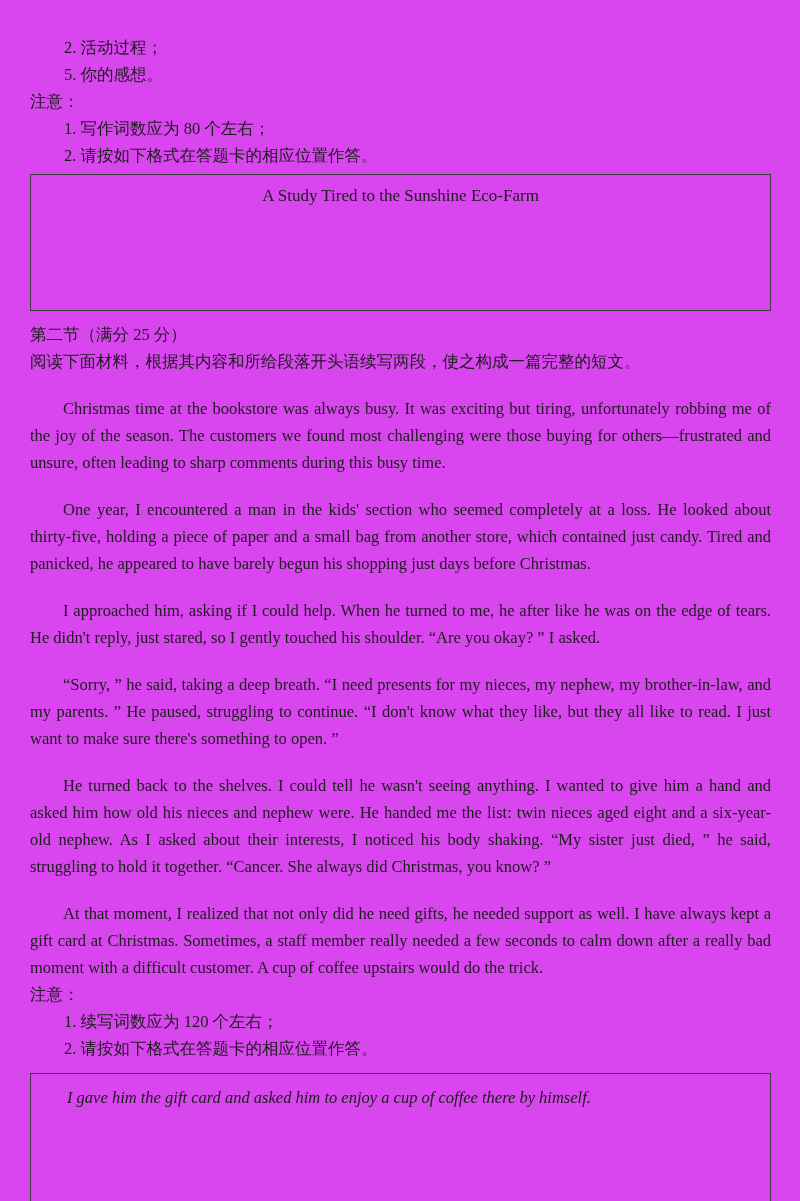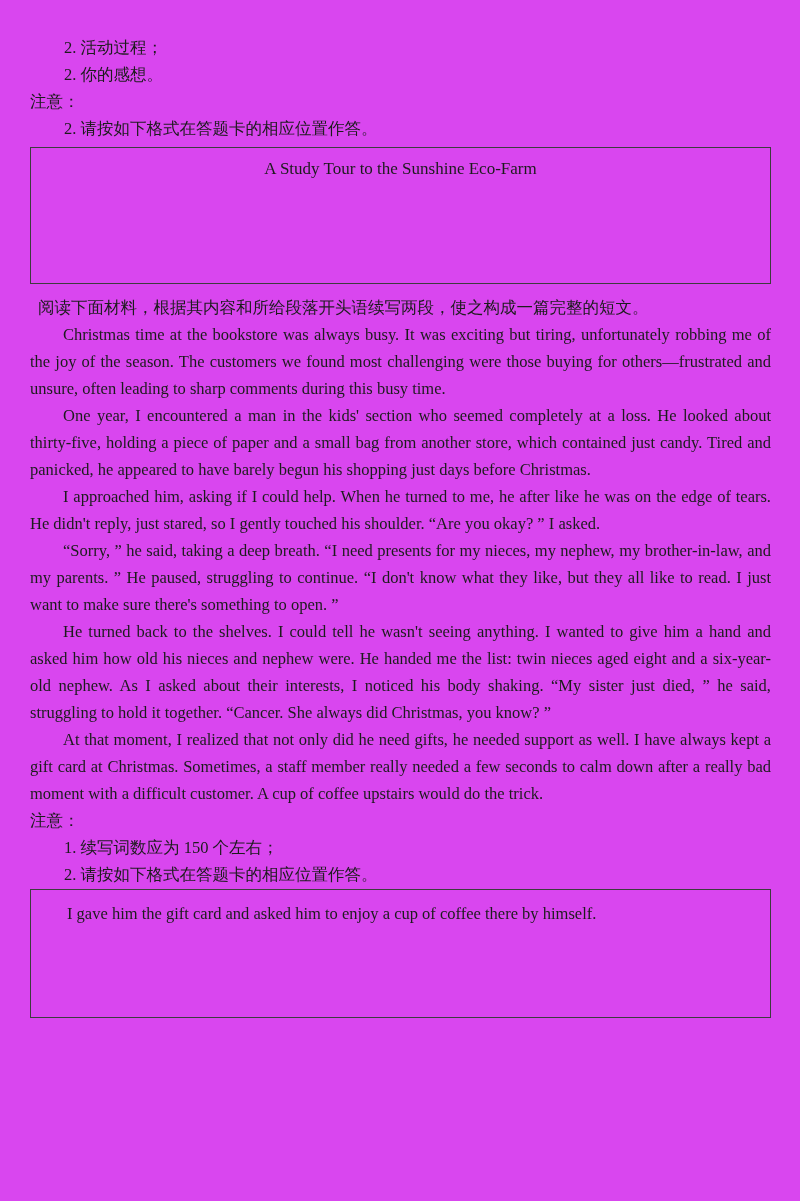--- a/index.html
+++ b/index.html
@@ -19,81 +19,84 @@
   }
   .indent-item {
     padding-left: 34px;
   }
   .notice-label {
     padding-left: 0;
   }
   .para {
     text-indent: 2em;
     text-align: justify;
+    margin-top: 20px;
   }
   .instruction {
     text-align: justify;
-    margin-left: 8px;
   }
   .answer-box {
     border: 1px solid #3d3d3d;
     width: 100%;
   }
   .box1 {
     height: 137px;
     margin: 5px 0 10px 0;
     padding-top: 7px;
   }
   .box-title {
     text-align: center;
     font-size: 17px;
   }
   .box2 {
-    margin-top: 1px;
+    margin-top: 11px;
     padding: 10px 0 14px 0;
+    font-style: italic;
   }
   .box2-line {
     padding-left: 36px;
     padding-right: 12px;
   }
   .box2-gap {
     height: 76px;
   }
   .section-heading {
     margin-top: 3px;
   }
 </style>
 </head>
 <body>
 
 <div class="page">
 
   <div class="indent-item">2. 活动过程；</div>
-  <div class="indent-item">2. 你的感想。</div>
+  <div class="indent-item">5. 你的感想。</div>
 
   <div class="notice-label">注意：</div>
+  <div class="indent-item">1. 写作词数应为 80 个左右；</div>
   <div class="indent-item">2. 请按如下格式在答题卡的相应位置作答。</div>
 
   <div class="answer-box box1">
-    <div class="box-title">A Study Tour to the Sunshine Eco-Farm</div>
+    <div class="box-title">A Study Tired to the Sunshine Eco-Farm</div>
   </div>
 
+  <div class="section-heading">第二节（满分 25 分）</div>
   <div class="instruction">阅读下面材料，根据其内容和所给段落开头语续写两段，使之构成一篇完整的短文。</div>
 
   <div>
     <p class="para">Christmas time at the bookstore was always busy. It was exciting but tiring, unfortunately robbing me of the joy of the season. The customers we found most challenging were those buying for others—frustrated and unsure, often leading to sharp comments during this busy time.</p>
     <p class="para">One year, I encountered a man in the kids' section who seemed completely at a loss. He looked about thirty-five, holding a piece of paper and a small bag from another store, which contained just candy. Tired and panicked, he appeared to have barely begun his shopping just days before Christmas.</p>
     <p class="para">I approached him, asking if I could help. When he turned to me, he after like he was on the edge of tears. He didn't reply, just stared, so I gently touched his shoulder. “Are you okay? ” I asked.</p>
     <p class="para">“Sorry, ” he said, taking a deep breath. “I need presents for my nieces, my nephew, my brother-in-law, and my parents. ” He paused, struggling to continue. “I don't know what they like, but they all like to read. I just want to make sure there's something to open. ”</p>
     <p class="para">He turned back to the shelves. I could tell he wasn't seeing anything. I wanted to give him a hand and asked him how old his nieces and nephew were. He handed me the list: twin nieces aged eight and a six-year-old nephew. As I asked about their interests, I noticed his body shaking. “My sister just died, ” he said, struggling to hold it together. “Cancer. She always did Christmas, you know? ”</p>
     <p class="para">At that moment, I realized that not only did he need gifts, he needed support as well. I have always kept a gift card at Christmas. Sometimes, a staff member really needed a few seconds to calm down after a really bad moment with a difficult customer. A cup of coffee upstairs would do the trick.</p>
   </div>
 
   <div class="notice-label">注意：</div>
-  <div class="indent-item">1. 续写词数应为 150 个左右；</div>
+  <div class="indent-item">1. 续写词数应为 120 个左右；</div>
   <div class="indent-item">2. 请按如下格式在答题卡的相应位置作答。</div>
 
   <div class="answer-box box2">
     <div class="box2-line">I gave him the gift card and asked him to enjoy a cup of coffee there by himself.</div>
     <div class="box2-gap"></div>
   </div>
 
 </div>
 
 </body></html>

